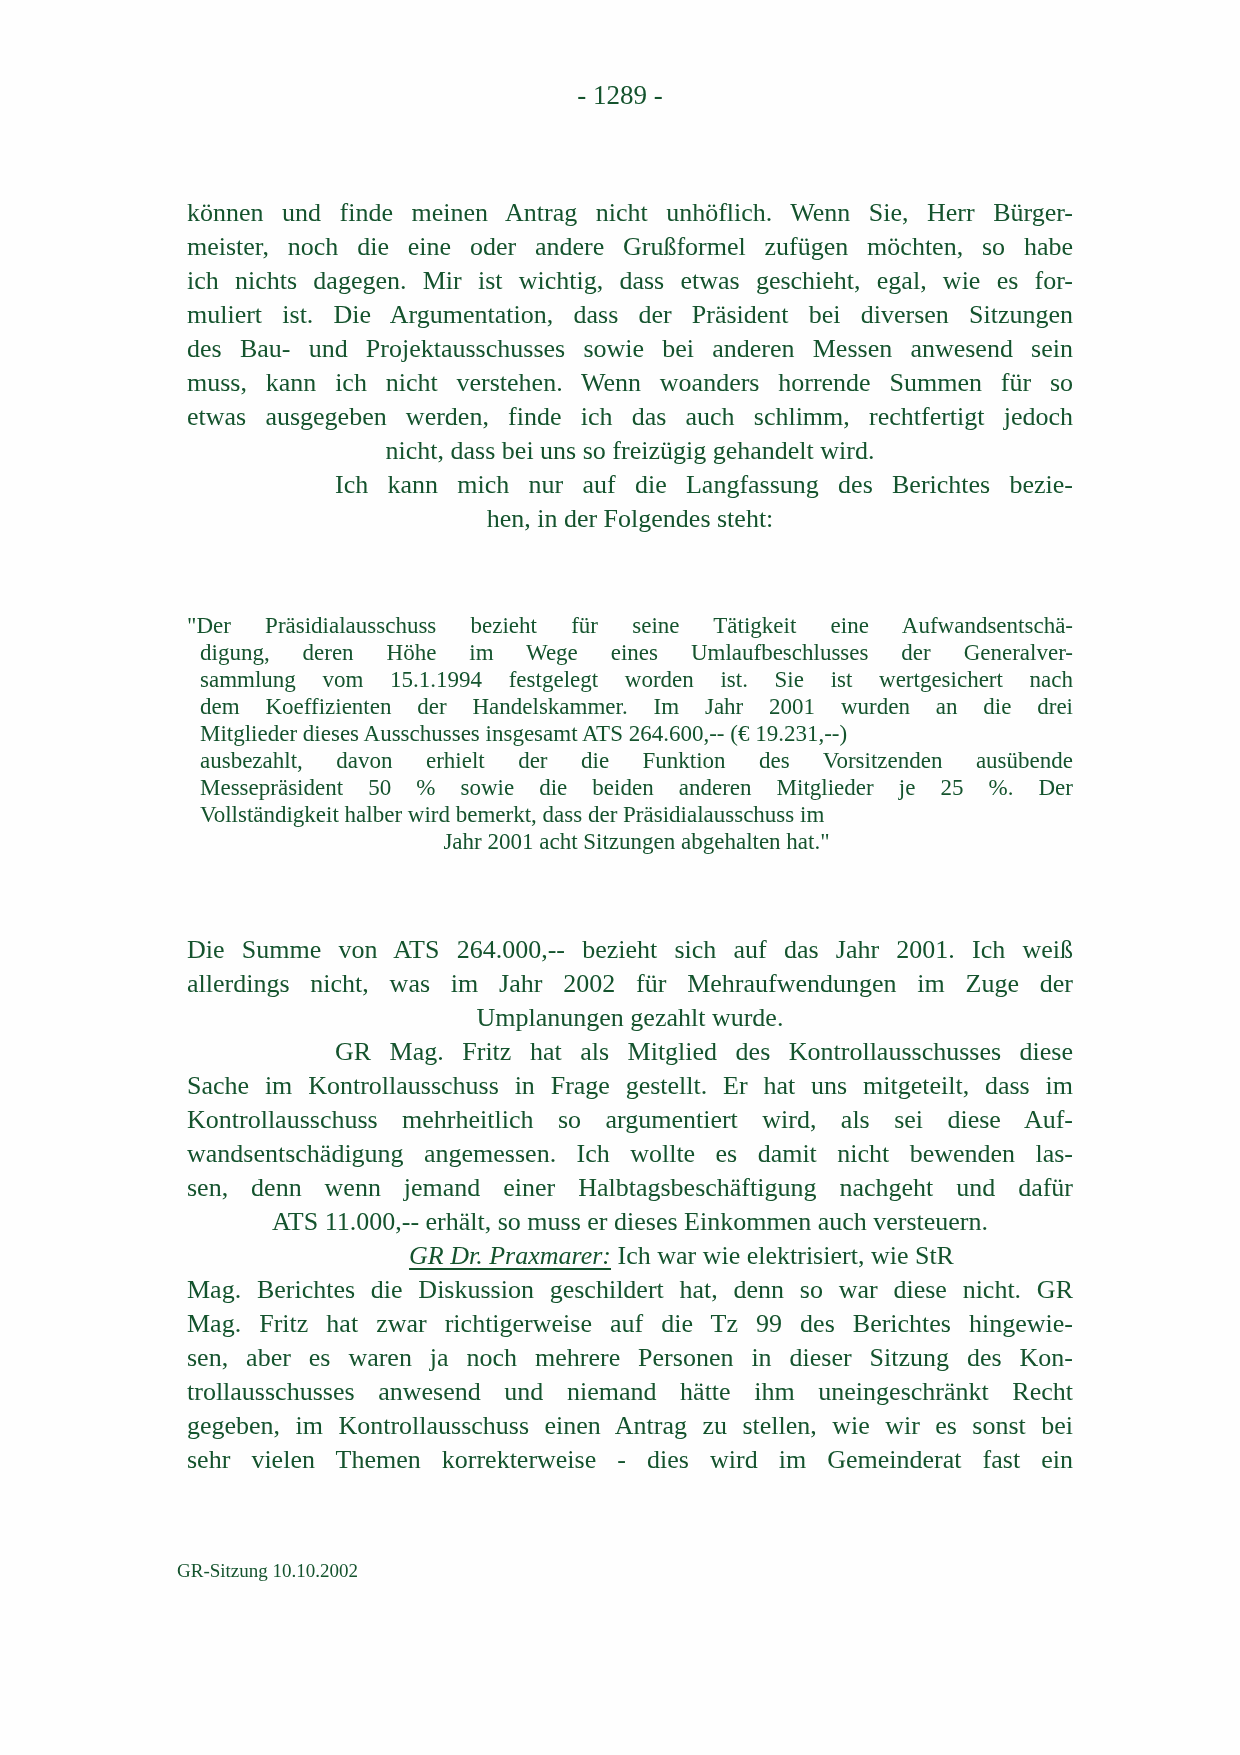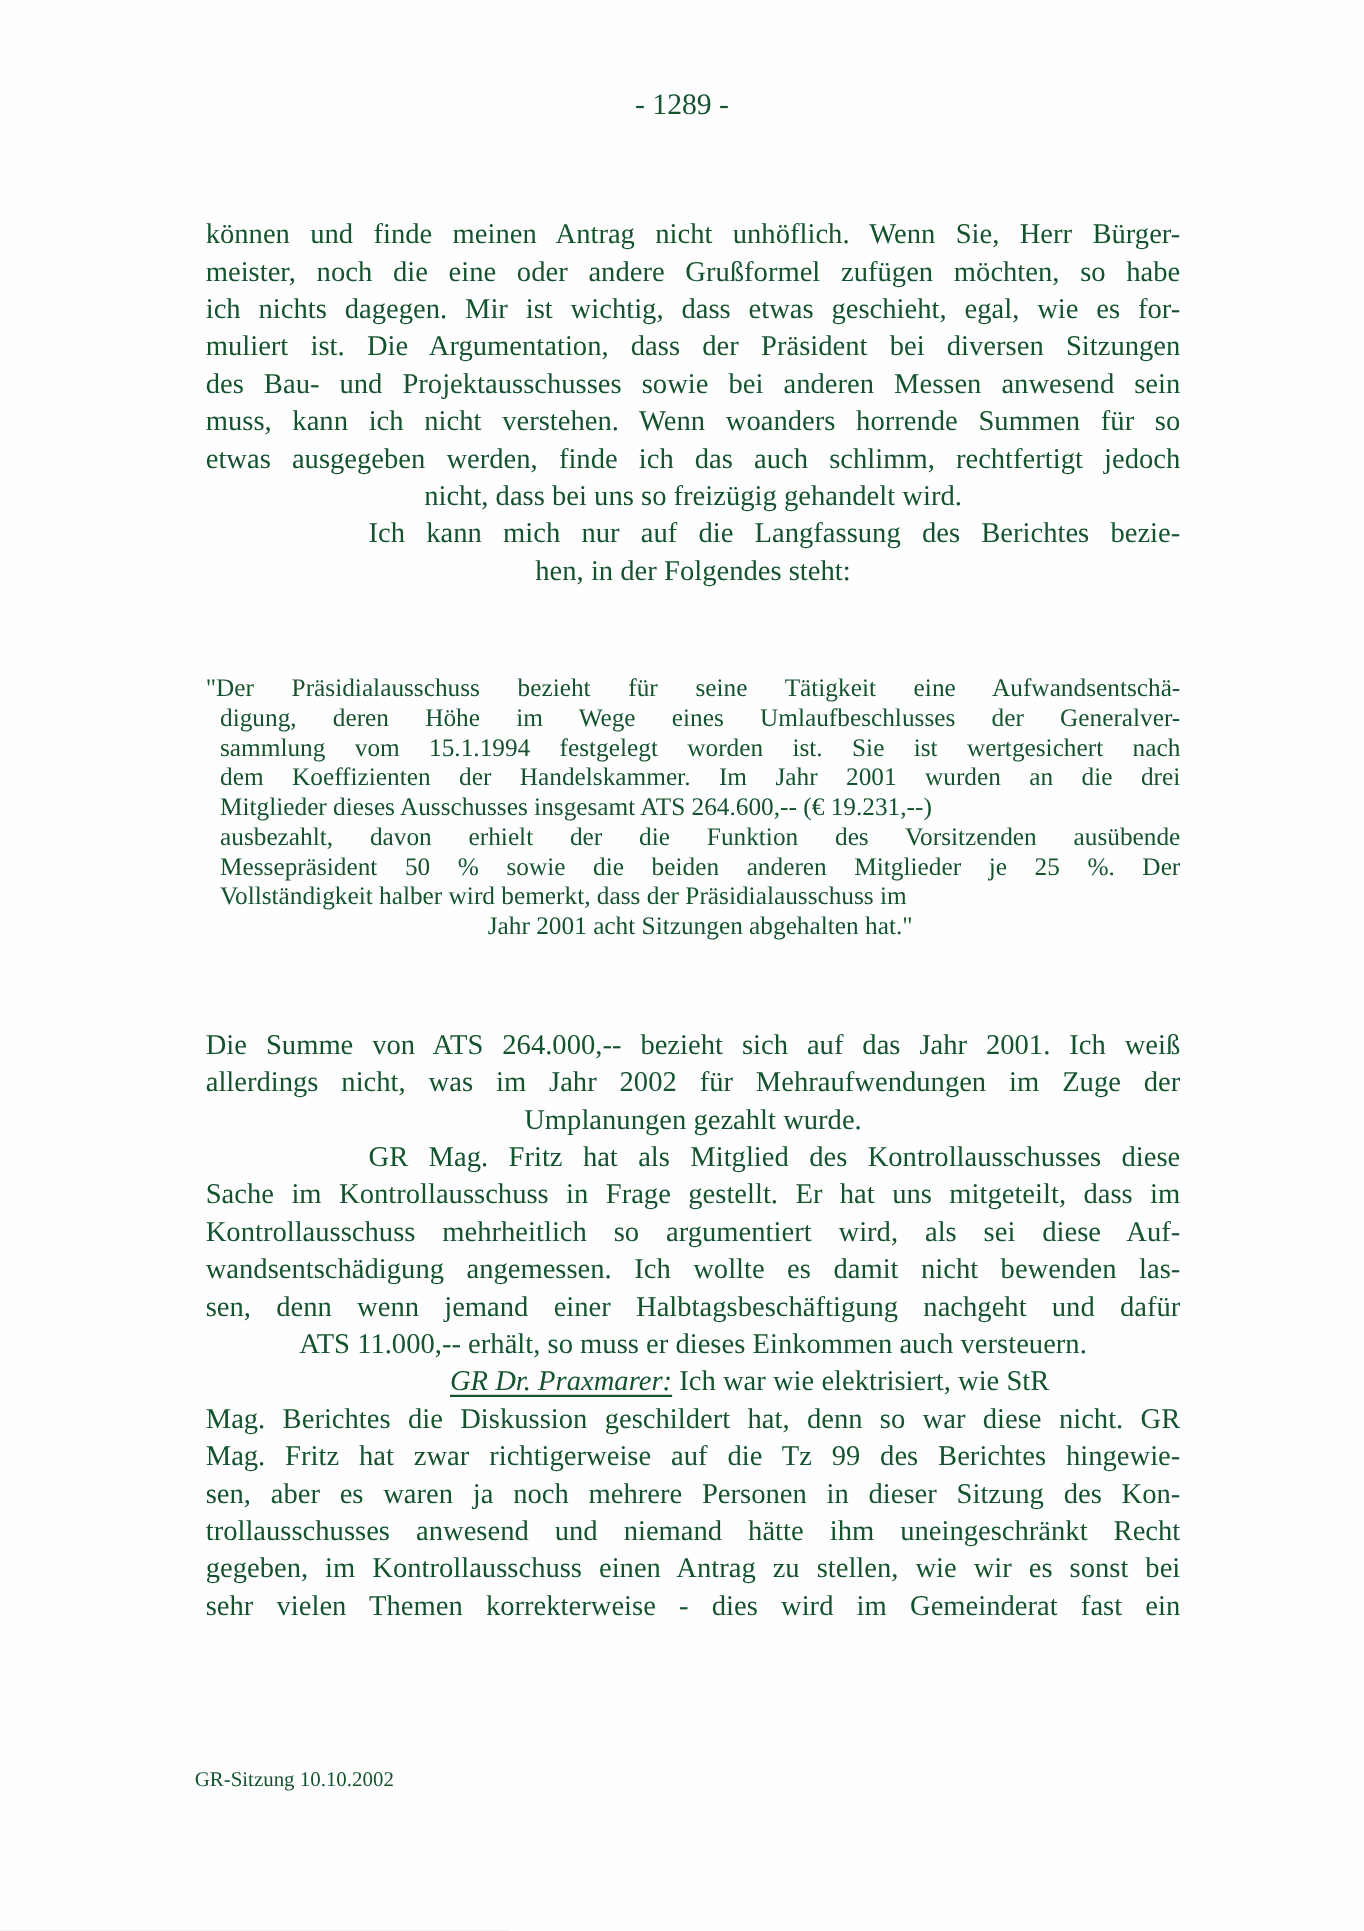--- a/index.html
+++ b/index.html
@@ -63,21 +63,21 @@
   .speaker-line { text-indent: 103px; }
   .underline {
     text-decoration: underline;
     text-underline-offset: 4px;
     text-decoration-thickness: 2px;
     font-style: italic;
   }
   .page-footer {
     position: absolute;
     left: 177px;
-    top: 1608px;
+    top: 1560px;
     font-size: 19px;
   }
 </style>
 </head>
 <body>
 
 <div class="page">
 
   <div class="page-header">- 1289 -</div>
 

